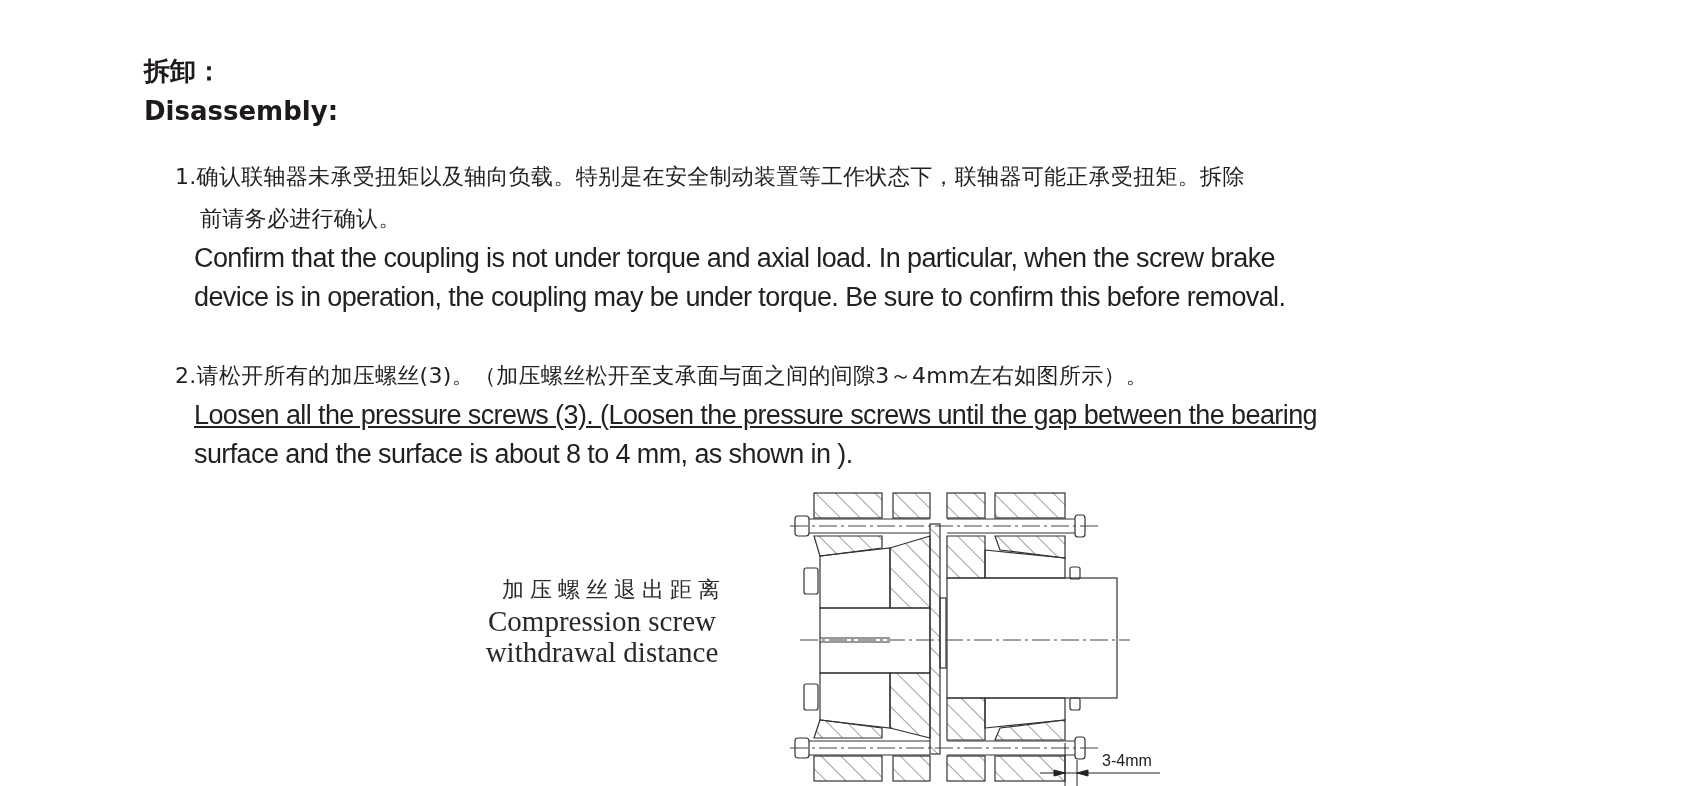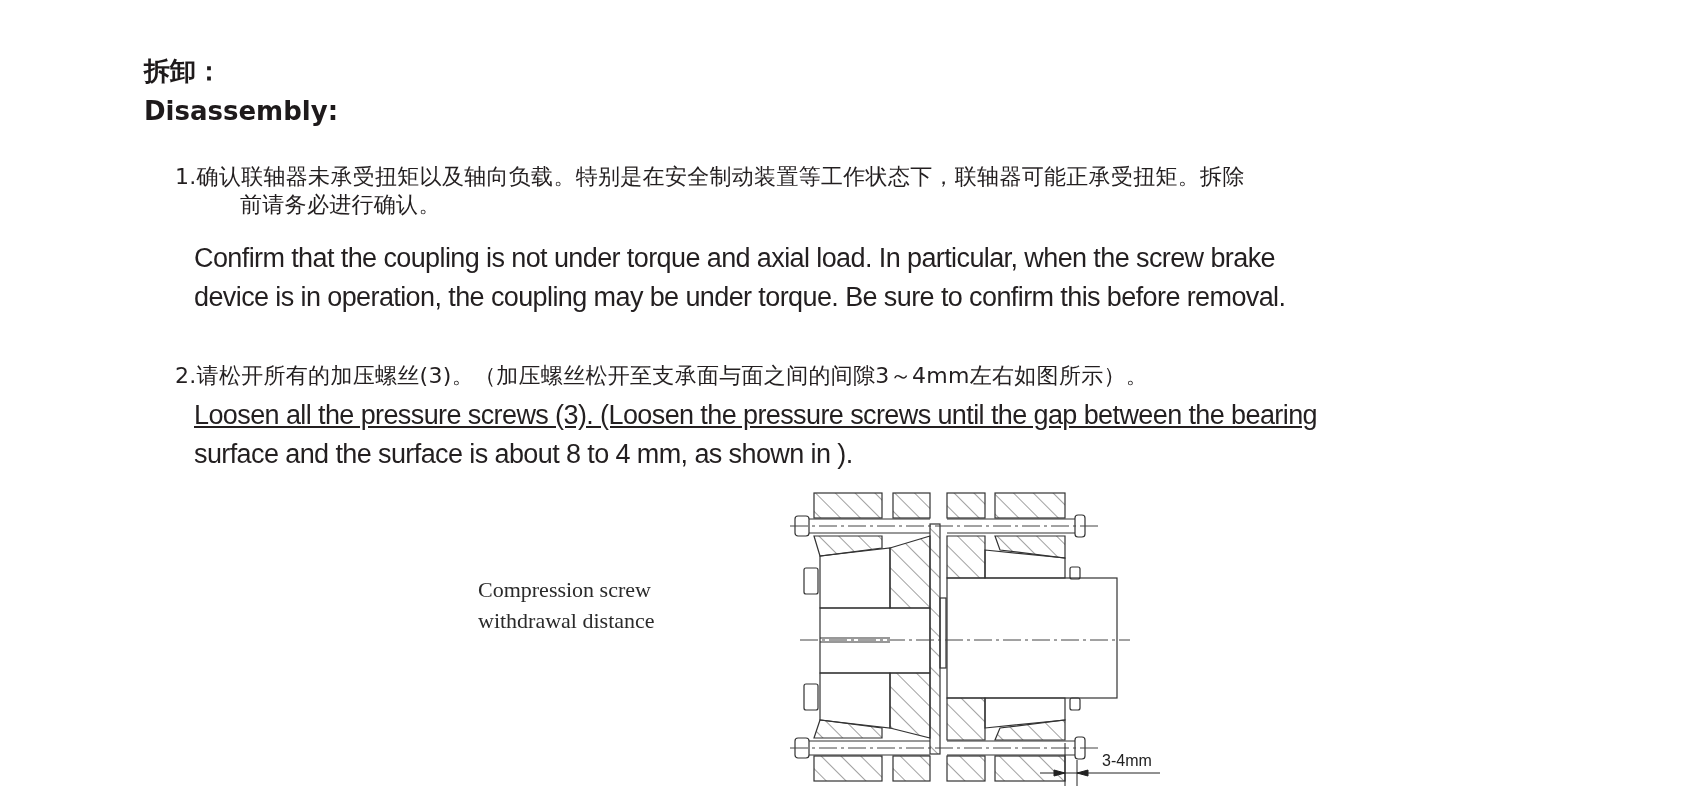--- a/index.html
+++ b/index.html
@@ -6,43 +6,44 @@
   body { width: 1693px; height: 786px; position: relative; overflow: hidden;
          font-family: "DejaVu Sans", "Liberation Sans", sans-serif; color: #231f20; }
   .heading { position: absolute; left: 144px; font-weight: bold; font-size: 26px; line-height: 38px; color: #1e1a1b; text-align: right; }
   .h-cn { top: 52px; }
   .h-en { top: 92px; }
   .line { position: absolute; white-space: nowrap; line-height: 38px; }
   .cn { font-size: 22px; letter-spacing: 0.3px; }
   .en { font-size: 27px; letter-spacing: -0.6px; font-family: "Liberation Sans", sans-serif; }
   .diagram-label { position: absolute; left: 478px; top: 574px; font-family: "Liberation Serif", serif; color: #2a2a2a; }
   .diagram-label .lcn { font-size: 22px; letter-spacing: 6px; line-height: 32px; padding-left: 24px; }
-  .diagram-label .len { font-size: 22px; line-height: 31px; }
+  .diagram-label .len { font-size: 29px; line-height: 31px; text-align: center; }
   svg.diagram { position: absolute; left: 790px; top: 488px; }
 </style>
 </head>
 <body>
 
 <div class="heading h-cn">拆卸：</div>
 <div class="heading h-en">Disassembly:</div>
 
 <div>
   <div class="line cn" style="left:175px; top:158px;">1.确认联轴器未承受扭矩以及轴向负载。特别是在安全制动装置等工作状态下，联轴器可能正承受扭矩。拆除</div>
-  <div class="line cn" style="left:200px; top:186px;margin-left:40px;">前请务必进行确认。</div>
+  <div class="line cn" style="left:200px; top:200px;">前请务必进行确认。</div>
   <div class="line en" style="left:194px; top:239px;">Confirm that the coupling is not under torque and axial load. In particular, when the screw brake</div>
   <div class="line en" style="left:194px; top:278px;">device is in operation, the coupling may be under torque. Be sure to confirm this before removal.</div>
 </div>
 
 <div>
   <div class="line cn" style="left:175px; top:357px;text-align:right;">2.请松开所有的加压螺丝(3)。（加压螺丝松开至支承面与面之间的间隙3～4mm左右如图所示）。</div>
   <div class="line en" style="left:194px; top:396px;text-decoration:underline;">Loosen all the pressure screws (3). (Loosen the pressure screws until the gap between the bearing</div>
   <div class="line en" style="left:194px; top:435px;">surface and the surface is about 8 to 4 mm, as shown in ).</div>
 </div>
 
 <div class="diagram-label">
+  <div class="lcn">加压螺丝退出距离</div>
   <div class="len">Compression screw</div>
   <div class="len">withdrawal distance</div>
 </div>
 
 <svg class="diagram" width="390" height="298" viewBox="0 0 390 298">
   <defs>
     <pattern id="hatch" patternUnits="userSpaceOnUse" width="14" height="14" patternTransform="rotate(-45)">
       <line x1="0" y1="0" x2="0" y2="14" stroke="#444" stroke-width="1"></line>
     </pattern>
   </defs>

